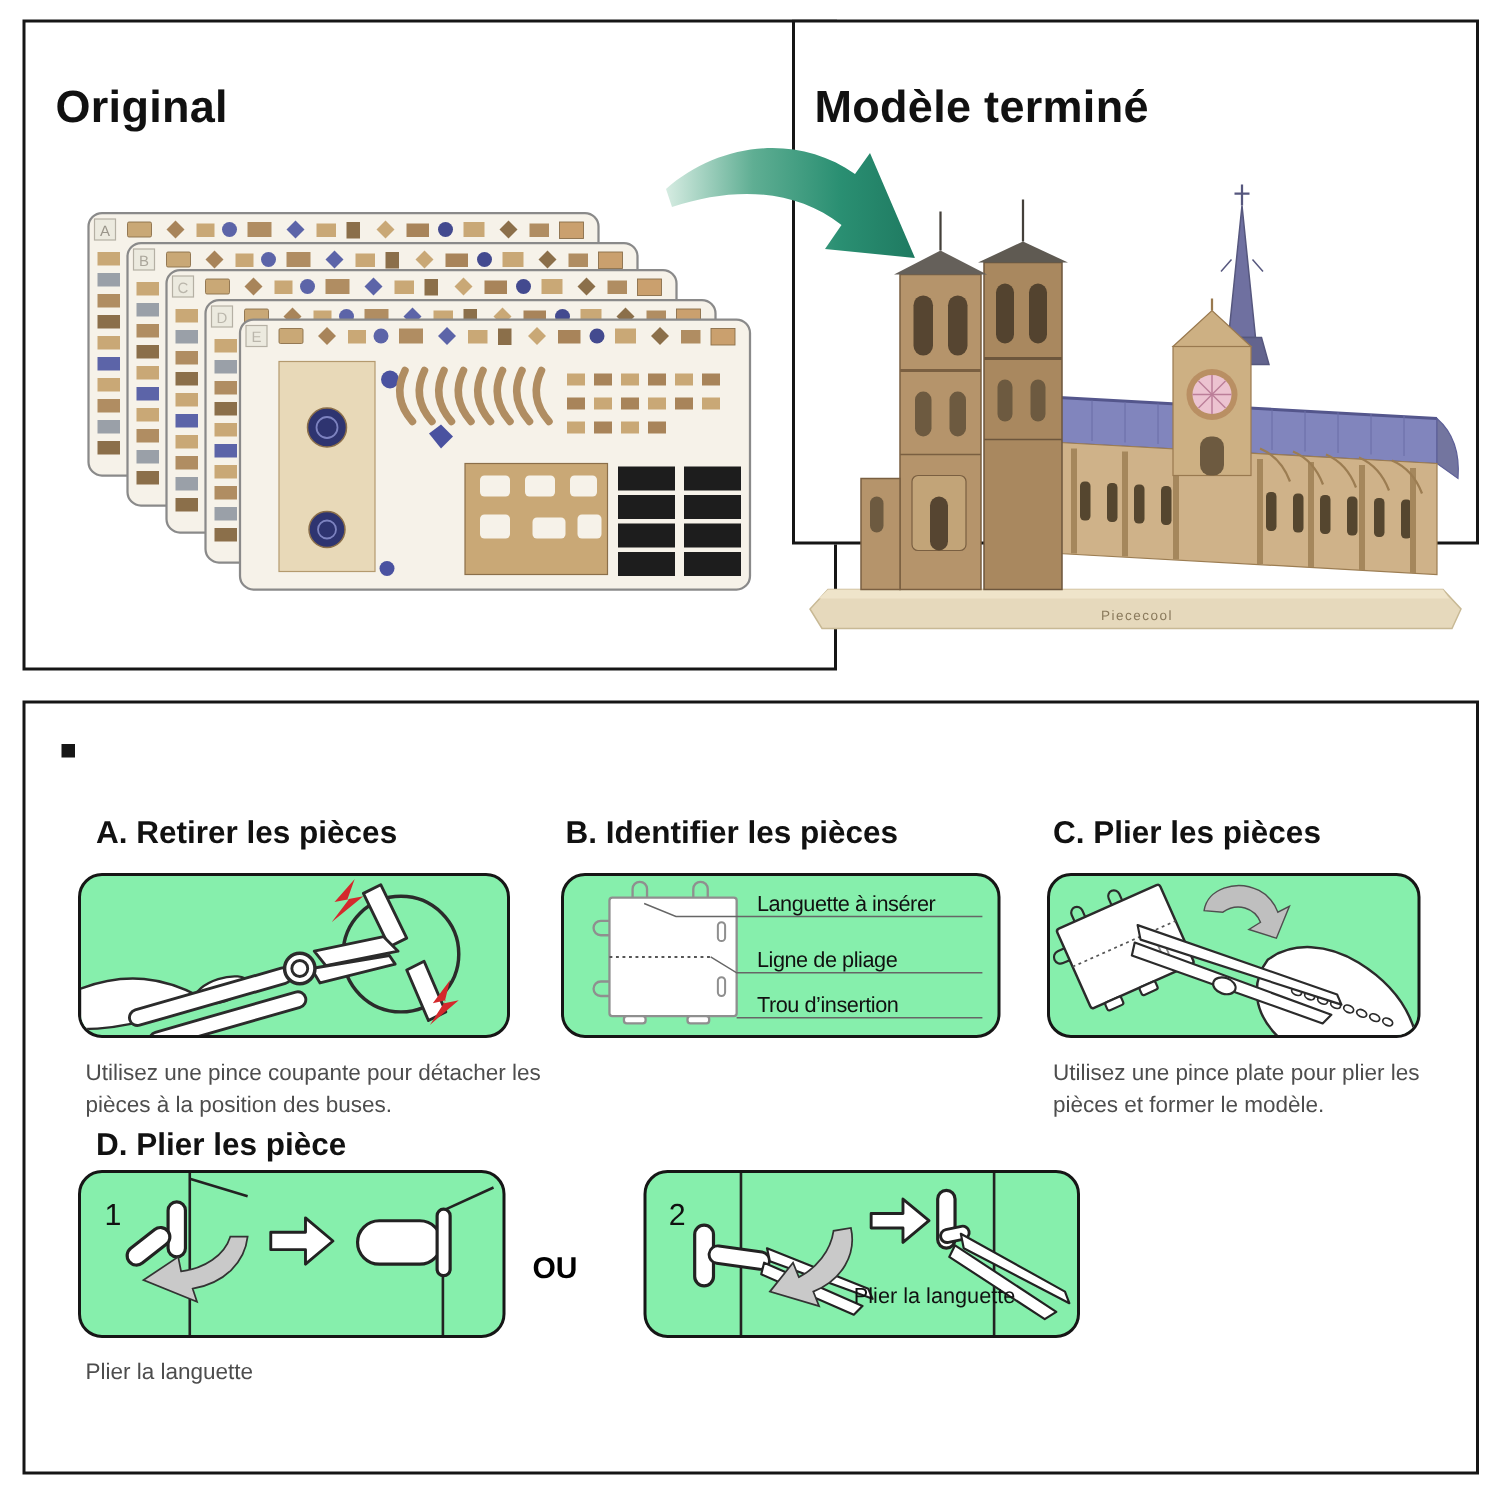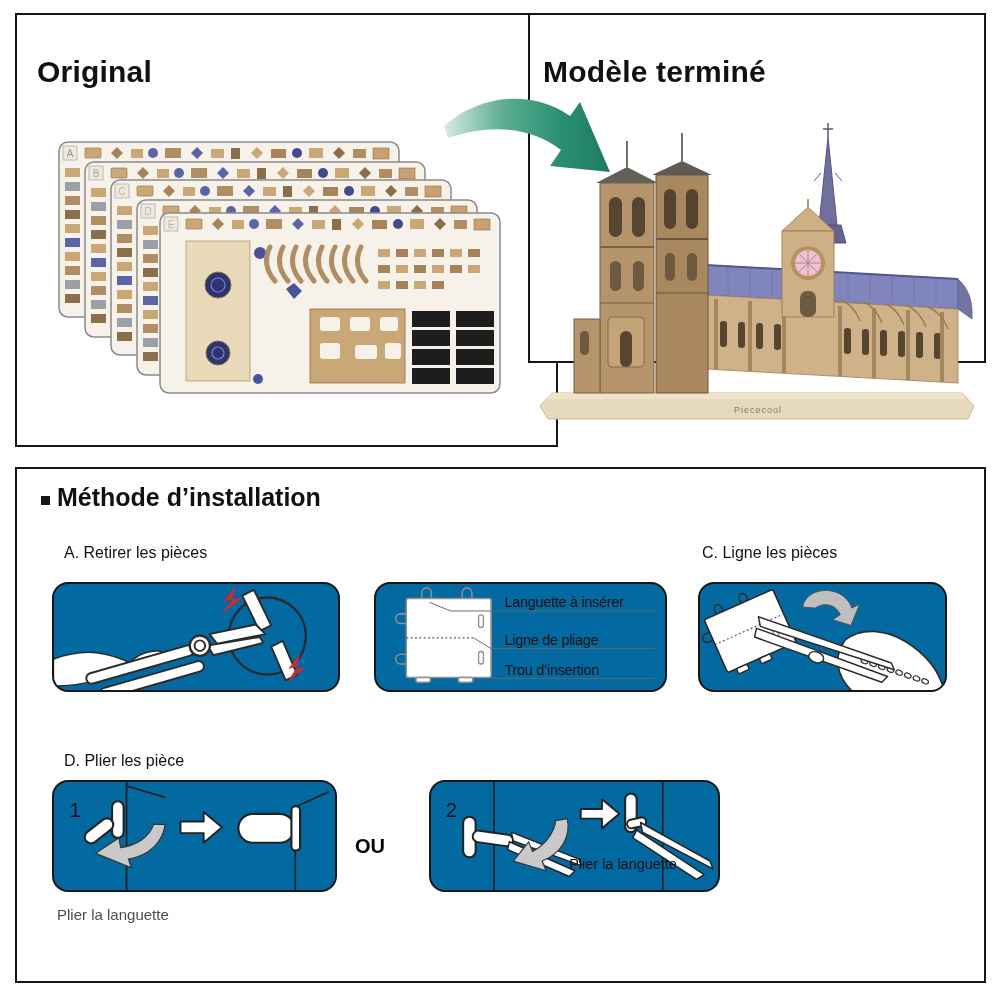--- a/index.html
+++ b/index.html
@@ -2,22 +2,22 @@
 <html><head>
 <meta charset="utf-8">
 <style>
   html,body { margin:0; padding:0; background:#ffffff; }
   .page { position:relative; width:1000px; height:1000px; background:#fff;
           font-family:"Liberation Sans", sans-serif; color:#111; overflow:hidden; }
   .panel { position:absolute; border:2px solid #161616; background:#fff; box-sizing:border-box; }
   .panel-title { position:absolute; font-size:30px; font-weight:bold; letter-spacing:.2px; white-space:nowrap; }
   .method-header { position:absolute; left:40px; top:14px; font-size:25px; font-weight:bold; white-space:nowrap; }
   .bullet { position:absolute; left:24px; top:27px; width:9px; height:9px; background:#161616; }
-  .step-title { position:absolute; font-size:16px; font-weight:normal; white-space:nowrap;text-align:right; }
-  .figure { position:absolute; border:2.5px solid #161616; border-radius:16px; background:#0369a1; box-sizing:border-box; overflow:hidden;text-decoration:underline; }
+  .step-title { position:absolute; font-size:21px; font-weight:bold; white-space:nowrap;text-align:right; }
+  .figure { position:absolute; border:2.5px solid #161616; border-radius:16px; background:#86efac; box-sizing:border-box; overflow:hidden;text-decoration:underline; }
   .figure svg { display:block; width:100%; height:100%; }
   .caption { position:absolute; font-size:15px; line-height:1.38; color:#4d4d4d; }
   .or-label { position:absolute; font-size:20px; font-weight:bold; color:#000000; }
   .art { position:absolute; }
   svg text { font-family:"Liberation Sans", sans-serif; }
 </style>
 </head>
 <body>
 
 <div class="page">
@@ -272,24 +272,24 @@
         <stop offset="0.35" stop-color="#5fae93"></stop>
         <stop offset="0.7" stop-color="#2a8f72"></stop>
         <stop offset="1" stop-color="#1f7a61"></stop>
       </linearGradient>
     </defs>
     <path d="M6,46 C40,16 92,8 132,36 L142,22 L172,92 L112,86 L123,70 C92,46 52,44 10,58 Z" fill="url(#ga)"></path>
   </svg>
 
   <div class="panel" style="left:15px; top:467px; width:971px; height:516px;">
     <div class="bullet"></div>
-    <div class="method-header">Méthode d’installation</div>
 
     <div class="step-title" style="left:47px;  top:75px;">A. Retirer les pièces</div>
-    <div class="step-title" style="left:685px; top:75px;">C. Ligne les pièces</div>
+    <div class="step-title" style="left:360px; top:75px;">B. Identifier les pièces</div>
+    <div class="step-title" style="left:685px; top:75px;">C. Plier les pièces</div>
 
     <div class="figure" style="left:35px; top:113px; width:288px; height:110px;">
       <svg viewBox="0 0 288 110">
         <circle cx="218" cy="54" r="40" fill="none" stroke="#2b2b2b" stroke-width="2.4"></circle>
 
         <path d="M-4,78 C28,66 54,70 80,84 C60,96 28,106 -4,106 Z" fill="#fff" stroke="#2b2b2b" stroke-width="1.6"></path>
         <ellipse cx="94" cy="79" rx="19" ry="8" fill="#fff" stroke="#2b2b2b" stroke-width="1.6" transform="rotate(-18 94 79)"></ellipse>
 
         <rect x="28" y="78" width="116" height="11" rx="5.5" fill="#fff" stroke="#2b2b2b" stroke-width="2" transform="rotate(-16 86 83)"></rect>
         <rect x="42" y="94" width="112" height="11" rx="5.5" fill="#fff" stroke="#2b2b2b" stroke-width="2" transform="rotate(-16 98 99)"></rect>
@@ -358,20 +358,22 @@
         </g>
 
         <polygon points="58,34 196,82 199,89 60,44" fill="#fff" stroke="#2b2b2b" stroke-width="1.5" stroke-linejoin="round"></polygon>
         <polygon points="56,46 192,96 186,102 54,55" fill="#fff" stroke="#2b2b2b" stroke-width="1.5" stroke-linejoin="round"></polygon>
         <ellipse cx="118" cy="76" rx="8" ry="5.5" fill="#fff" stroke="#2b2b2b" stroke-width="1.5" transform="rotate(19 118 76)"></ellipse>
 
         <path d="M104,24 C106,9 126,2 142,10 C148,13 153,19 155,25 L163,21 L154,43 L135,37 L143,32 C139,22 127,18 117,25 Z" fill="#bfbfbf" stroke="#4f4f4f" stroke-width="1"></path>
       </svg>
     </div>
 
+    <div class="caption" style="left:40px;  top:237px; width:310px;">Utilisez une pince coupante pour détacher les pièces à la position des buses.</div>
+    <div class="caption" style="left:685px; top:237px; width:285px;">Utilisez une pince plate pour plier les pièces et former le modèle.</div>
 
     <div class="step-title" style="left:47px; top:283px;">D. Plier les pièce</div>
 
     <div class="figure" style="left:35px; top:311px; width:285px; height:112px;">
       <svg viewBox="0 0 285 112">
         <g stroke="#222" stroke-width="1.8">
           <line x1="72" y1="0" x2="72" y2="112"></line>
           <line x1="72" y1="4" x2="112" y2="16"></line>
           <line x1="247" y1="26" x2="247" y2="112"></line>
           <line x1="247" y1="26" x2="282" y2="10"></line>

